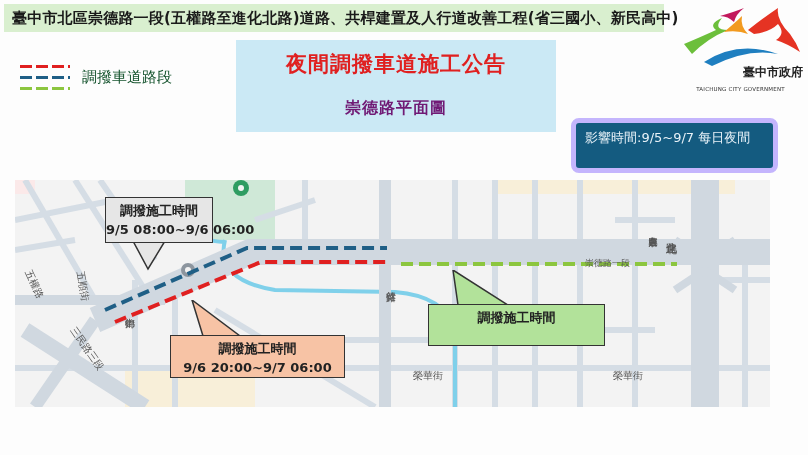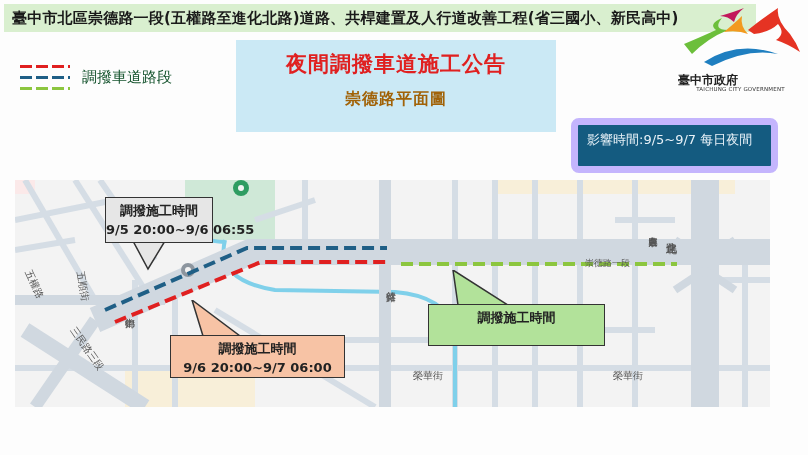--- a/index.html
+++ b/index.html
@@ -1,47 +1,47 @@
 <!DOCTYPE html>
 <html><head>
 <meta charset="utf-8">
 <style>
   * { box-sizing: border-box; margin: 0; padding: 0; }
   html, body { width: 808px; height: 455px; overflow: hidden; background: #fdfdfd; }
   body { position: relative; font-family: "DejaVu Sans", "Liberation Sans", sans-serif; }
 
   .project-banner {
-    position: absolute; left: 4px; top: 4px; width: 752px; height: 28px;
+    position: absolute; left: 4px; top: 4px; width: 660px; height: 28px;
     background: #d9efcf; color: #1a1a1a; font-size: 15px; font-weight: bold;
     line-height: 28px; padding-left: 8px; white-space: nowrap; letter-spacing: 0.2px;
   }
 
   .logo { position: absolute; left: 678px; top: 4px; width: 125px; height: 92px; }
   .logo svg { position: absolute; left: 0; top: 0; }
-  .logo-cn { position: absolute; left: 0; width: 125px; top: 68px; text-align: left;
+  .logo-cn { position: absolute; left: 0; width: 125px; top: 60px; text-align: right;
     font-family: "DejaVu Serif", serif; font-weight: bold; font-size: 12px; color: #222; }
   .logo-en { position: absolute; left: 0; width: 125px; top: 82px; text-align: center;
     font-size: 5.5px; color: #333; letter-spacing: 0.2px; }
 
   .legend { position: absolute; left: 20px; top: 62px; }
   .legend-swatches { position: absolute; left: 0; top: 0; width: 50px; height: 32px; }
   .legend-line { position: absolute; left: 0; height: 3px; width: 50px;
     background-size: 16px 3px; background-repeat: repeat-x; }
   .legend-label { position: absolute; left: 62px; top: 6px; font-size: 15px; color: #14532d; white-space: nowrap; }
 
   .notice-box {
     position: absolute; left: 236px; top: 40px; width: 320px; height: 92px;
     background: #cbe9f5; text-align: center;
   }
   .notice-title { margin-top: 10px; font-size: 21px; font-weight: bold; color: #e02020; letter-spacing: 1px; }
-  .notice-sub { margin-top: 11px; font-size: 16px; font-weight: bold; color: #a16207; letter-spacing: 1px; }
+  .notice-sub { margin-top: 20px; font-size: 16px; font-weight: bold; color: #701a75; letter-spacing: 1px; }
 
   .time-box {
     position: absolute; left: 571px; top: 118px; width: 207px; height: 55px;
-    background: #145b80; border: 7px solid #c4b5fd; border-radius: 8px;
+    background: #145b80; border: 5px solid #c4b5fd; border-radius: 8px;
     color: #e8f2f8; font-size: 13px; line-height: 19px; padding: 5px 0 0 9px; white-space: nowrap;
   }
 
   .map { position: absolute; left: 15px; top: 180px; width: 755px; height: 227px;
     background: #f3f3f3; overflow: hidden; }
   .map svg { position: absolute; left: 0; top: 0; }
 
   .callout { position: absolute; }
   .callout-body {
     position: absolute; border: 1.5px solid #333; text-align: center;
@@ -156,21 +156,21 @@
       <text x="638" y="50" writing-mode="tb" font-size="9">台中北區永興店</text>
     </g>
   </svg>
 
   <div class="callout" style="left:90px; top:17px;">
     <svg width="110" height="75" style="position:absolute;left:0;top:0;">
       <polygon points="28,44 60,44 43,72" fill="#e6e6e6" stroke="#333" stroke-width="1.5"></polygon>
     </svg>
     <div class="callout-body" style="left:0; top:0; width:108px; height:46px; background:#e6e6e6;">
       <div>調撥施工時間</div>
-      <div>9/5 20:00~9/6 06:55</div>
+      <div>9/5 08:00~9/6 06:00</div>
     </div>
   </div>
 
   <div class="callout" style="left:155px; top:120px;">
     <svg width="175" height="75" style="position:absolute;left:0;top:0;">
       <polygon points="22,0 33,36 70,36" fill="#f7c3a5" stroke="#333" stroke-width="1.5"></polygon>
     </svg>
     <div class="callout-body" style="left:0; top:35px; width:175px; height:43px; background:#f7c3a5;">
       <div>調撥施工時間</div>
       <div>9/6 20:00~9/7 06:00</div>

